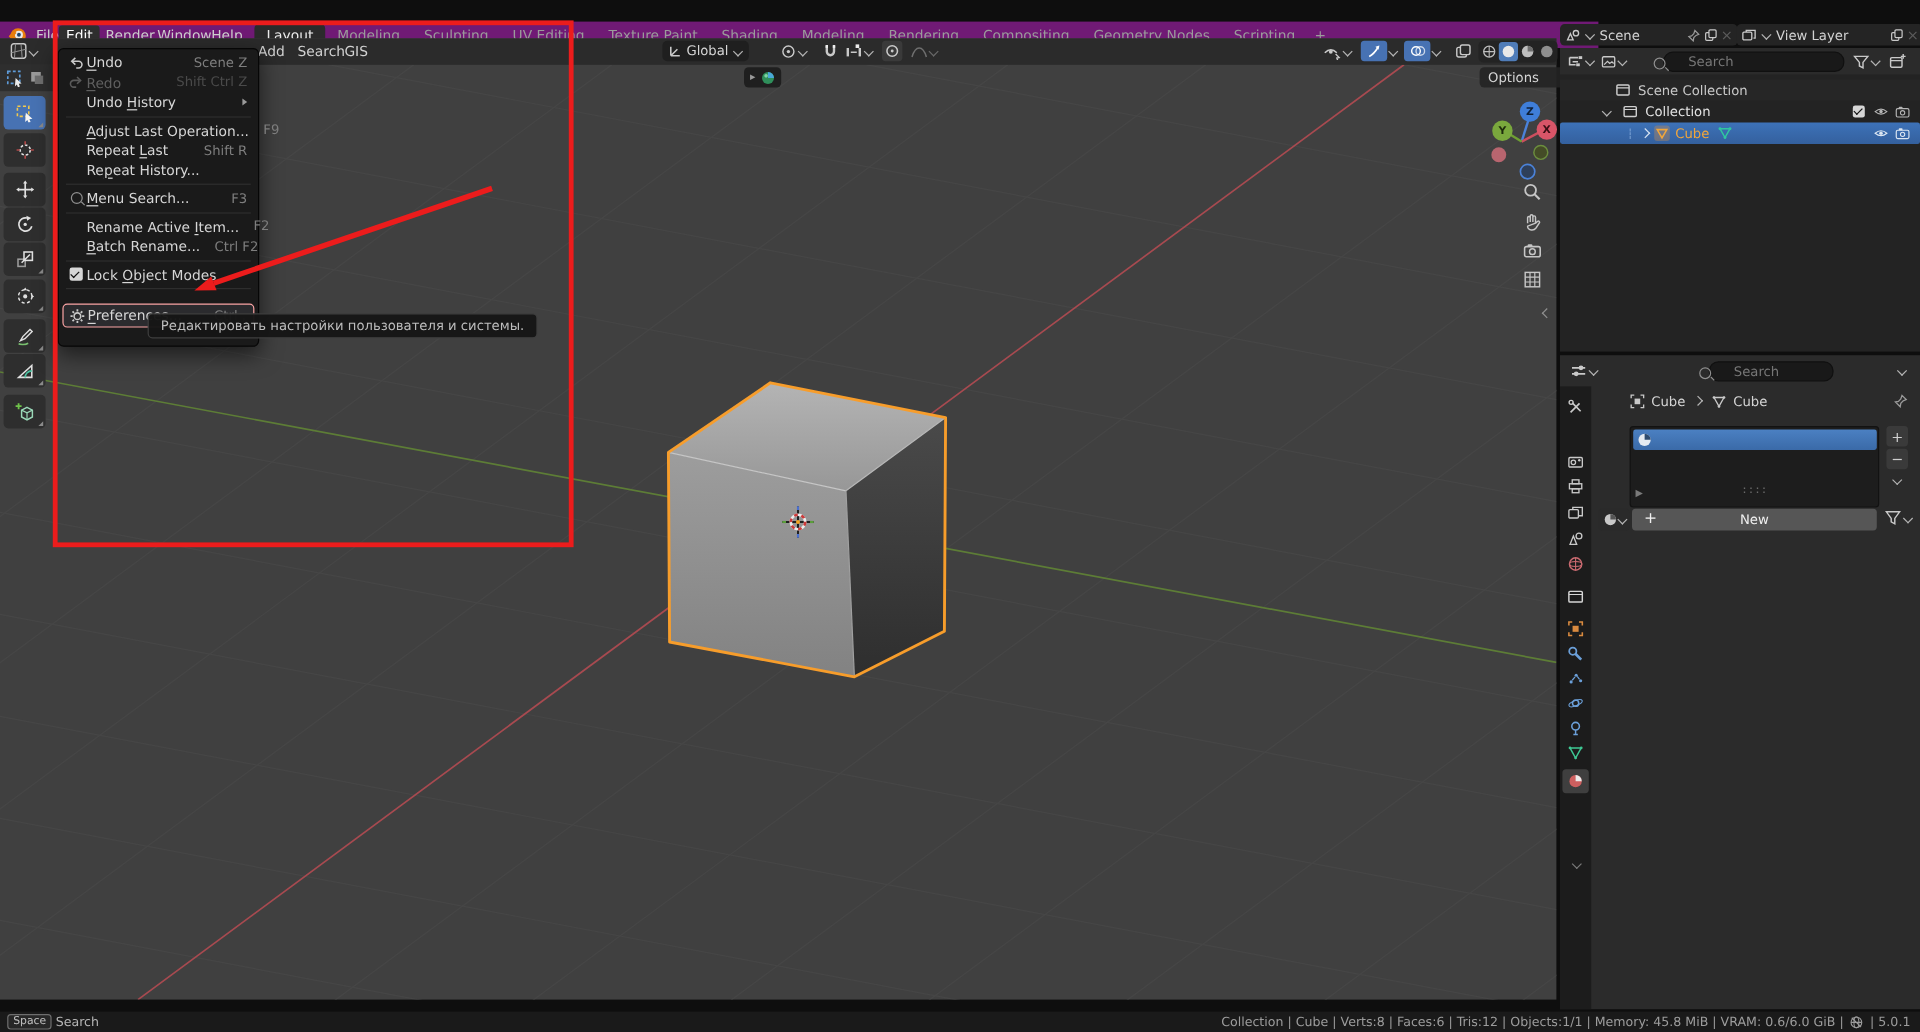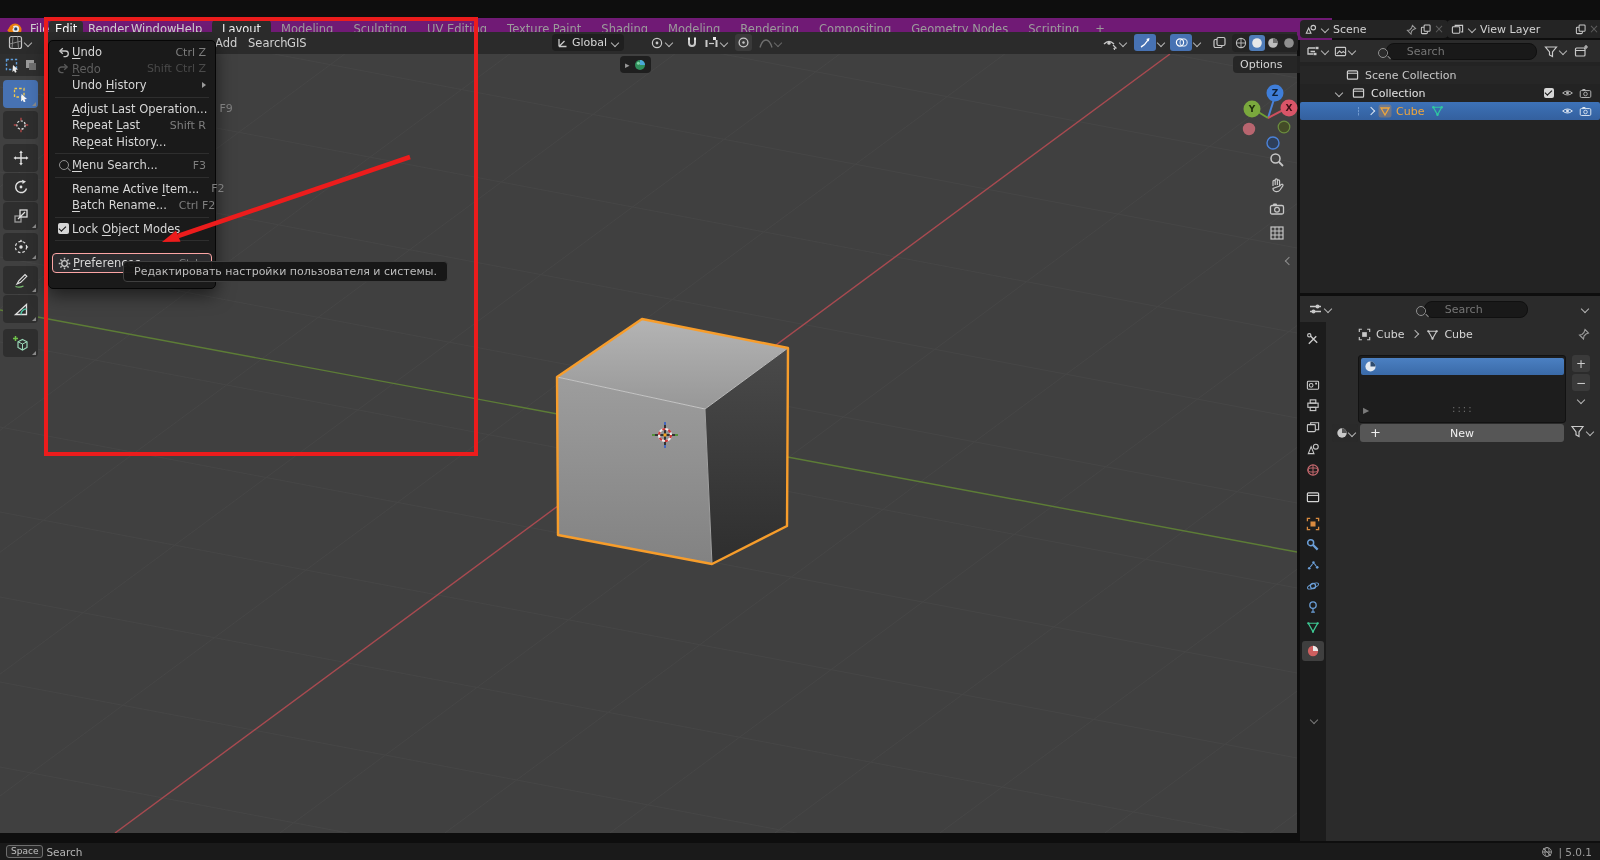--- a/index.html
+++ b/index.html
@@ -716,38 +716,39 @@
         <path d="M2,2.5 H13 L9,8 V12.5 L6,10.8 V8 Z" fill="none" stroke="#c9c9c9" stroke-width="1.2"></path>
       </svg>
       <i class="chv"></i>
     </div>
   </div>
 
   <div id="statusbar" class="I fx">
     <span class="keycap" style="margin-left:6px">Space</span>
     <span style="margin-left:3px;color:#b5b5b5">Search</span>
     <span style="flex:1"></span>
+    <span>Collection | Cube | Verts:8 | Faces:6 | Tris:12 | Objects:1/1 | Memory: 45.8 MiB | VRAM: 0.6/6.0 GiB |</span>
     <svg style="margin:0 5px" width="12" height="12" viewBox="0 0 14 14">
       <circle cx="7" cy="7" r="5.2" fill="none" stroke="#9c9c9c" stroke-width="1.1"></circle>
       <ellipse cx="7" cy="7" rx="2.4" ry="5.2" fill="none" stroke="#9c9c9c" stroke-width="1"></ellipse>
       <path d="M1.8,7 h10.4 M2.5,2.5 L11.5,11.5" stroke="#9c9c9c" stroke-width="1.1"></path>
     </svg>
     <span style="margin-right:8px">| 5.0.1</span>
   </div>
 
   <div id="editmenu" class="I">
     <div class="mi">
       <span class="mic">
         <svg width="13" height="13" viewBox="0 0 13 13">
             <path d="M3.5,5 h5 a2.8,2.8 0 0 1 0,5.6 h-2" fill="none" stroke="#c9c9c9" stroke-width="1.3"></path>
             <path d="M5.8,2.2 L2.8,5 L5.8,7.8" fill="none" stroke="#c9c9c9" stroke-width="1.3"></path>
           </svg>
       </span>
       <span class="mil"><u>U</u>ndo</span>
-      <span class="mis">Ctrl Z</span>
+      <span class="mis">Scene Z</span>
     </div>
     <div class="mi dis">
       <span class="mic">
         <svg width="13" height="13" viewBox="0 0 13 13">
             <path d="M9.5,5 h-5 a2.8,2.8 0 0 0 0,5.6 h2" fill="none" stroke="#5a5a5a" stroke-width="1.3"></path>
             <path d="M7.2,2.2 L10.2,5 L7.2,7.8" fill="none" stroke="#5a5a5a" stroke-width="1.3"></path>
           </svg>
       </span>
       <span class="mil"><u>R</u>edo</span>
       <span class="mis">Shift Ctrl Z</span>

